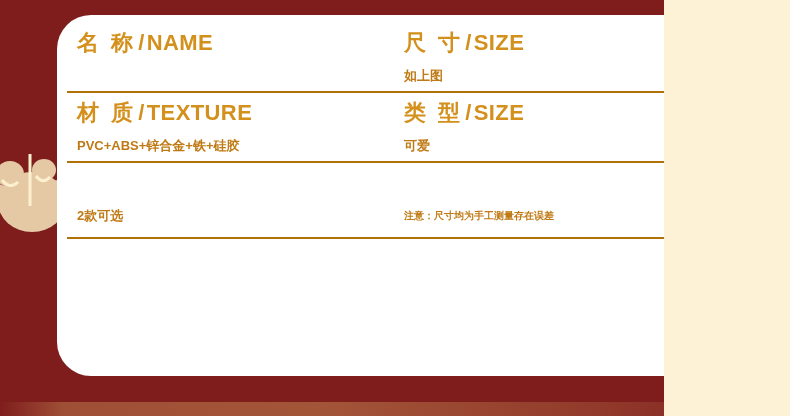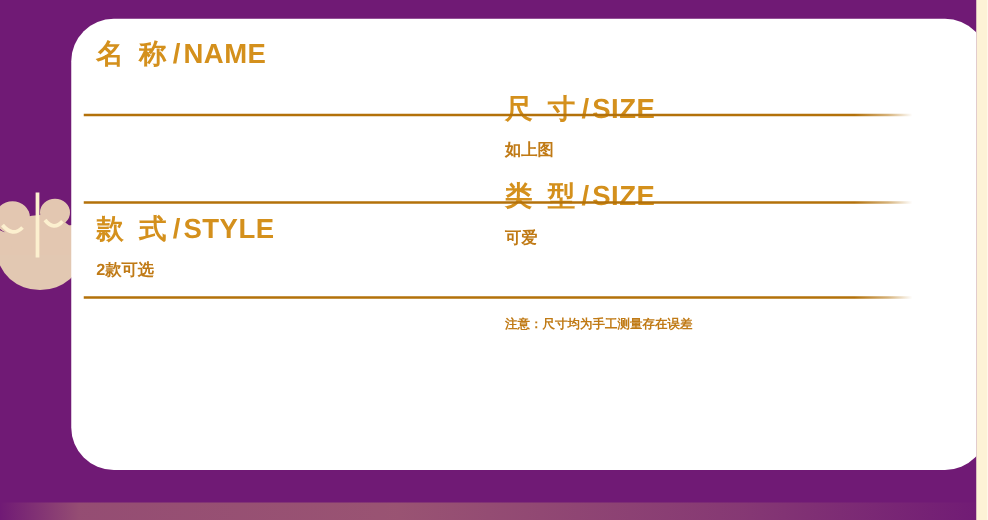--- a/index.html
+++ b/index.html
@@ -10,23 +10,23 @@
   body {
     width: 790px;
     height: 416px;
     overflow: hidden;
     font-family: "Liberation Sans", "DejaVu Sans", sans-serif;
     background: #fdf2d6;
   }
 
   .page {
     position: relative;
-    width: 781px;
+    width: 664px;
     height: 416px;
-    background: #701a75;
+    background: #7f1d1d;
     overflow: hidden;
   }
 
   
   .deco {
     position: absolute;
     pointer-events: none;
   }
   .deco-left {
     left: -14px;
@@ -93,21 +93,21 @@
         rgba(179,113,10,0.0) 100%);
   }
 
   .cell {
     position: absolute;
     top: 0;
     width: 330px;
     height: 70px;
   }
   .cell-left  { left: 10px; }
-  .cell-right { left: 337px; margin-top: 44px; }
+  .cell-right { left: 337px; }
 
   .cell-title {
     position: absolute;
     top: 6px;
     left: 0;
     font-size: 22px;
     font-weight: bold;
     color: #d4901c;
     letter-spacing: 0.5px;
     white-space: nowrap;
@@ -188,35 +188,38 @@
         <div class="cell cell-right">
           <div class="cell-title">
             <span class="zh">尺 寸</span><span class="sep">/</span><span class="en">SIZE</span>
           </div>
           <div class="cell-value">如上图</div>
         </div>
         <div class="divider" style="top:68px"></div>
       </div>
 
       <div class="spec-row">
+        <div class="cell cell-left">
+          <div class="cell-title">
+            <span class="zh">材 质</span><span class="sep">/</span><span class="en">TEXTURE</span>
+          </div>
+          <div class="cell-value">PVC+ABS+锌合金+铁+硅胶</div>
+        </div>
         <div class="cell cell-right">
           <div class="cell-title">
             <span class="zh">类 型</span><span class="sep">/</span><span class="en">SIZE</span>
           </div>
           <div class="cell-value">可爱</div>
         </div>
         <div class="divider" style="top:68px"></div>
       </div>
 
 
       <div class="spec-row">
         <div class="cell cell-left">
-          <div class="cell-title">
-            <span class="zh">款 式</span><span class="sep">/</span><span class="en">STYLE</span>
-          </div>
           <div class="cell-value">2款可选</div>
         </div>
         <div class="cell cell-right">
           <div class="note">注意：尺寸均为手工测量存在误差</div>
         </div>
         <div class="divider" style="top:74px"></div>
       </div>
 
     </div>
   </div>

